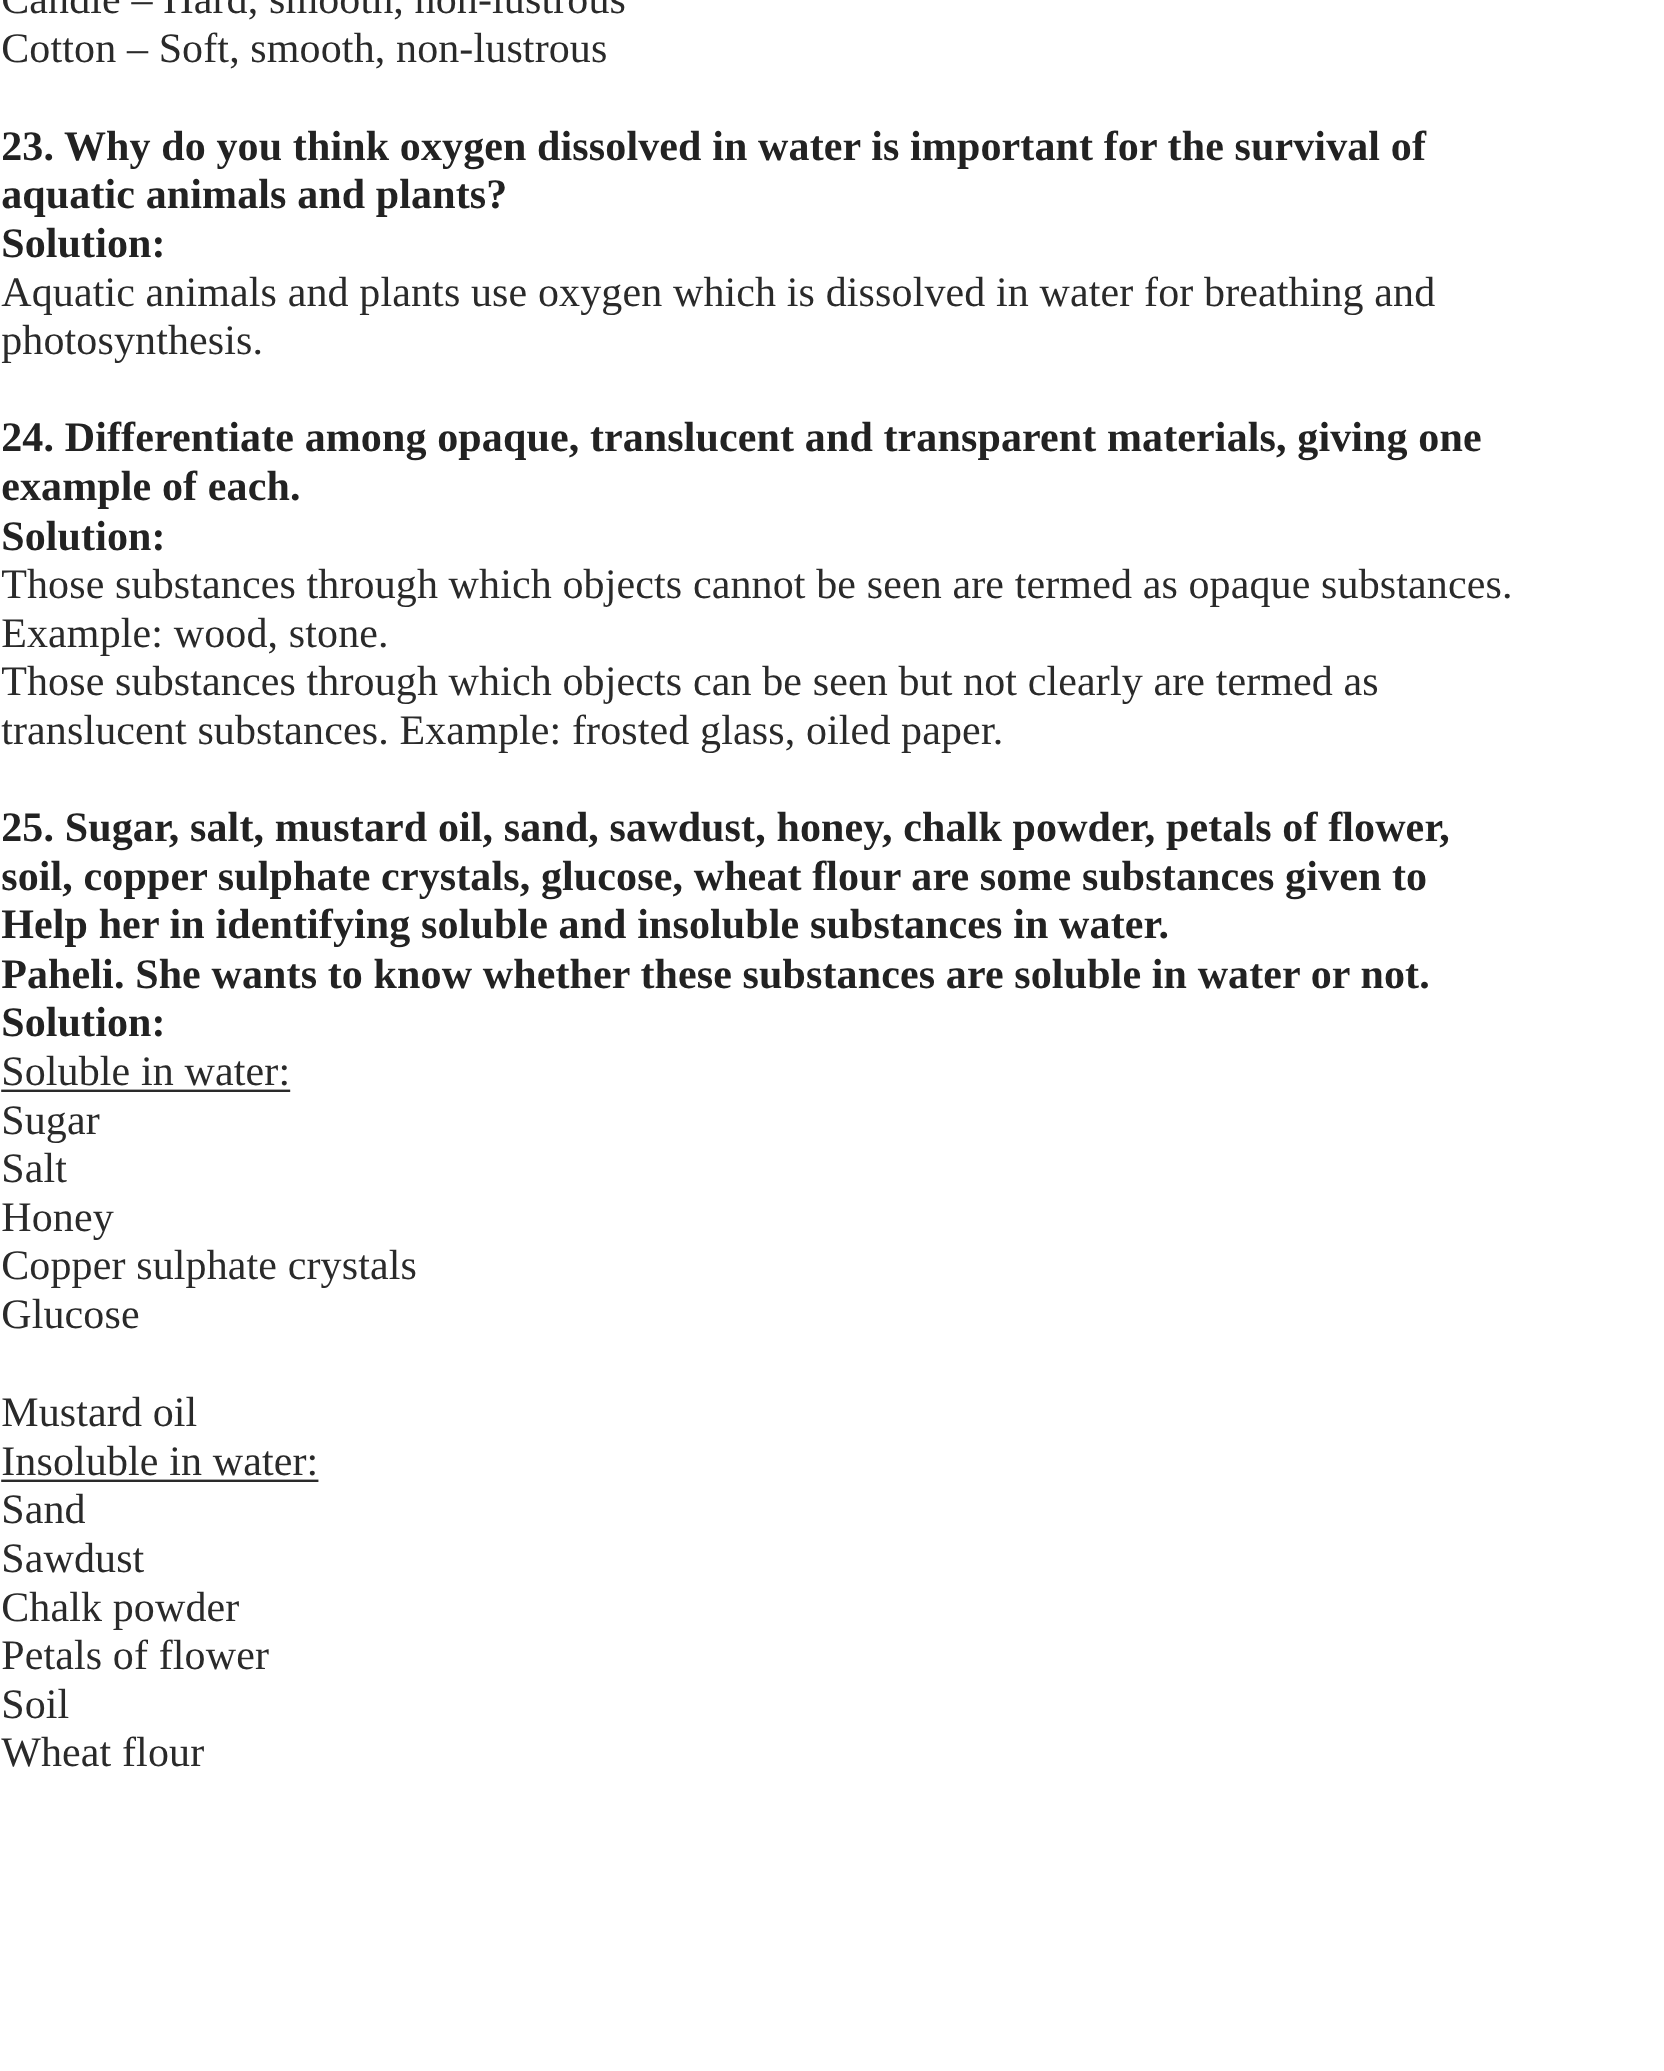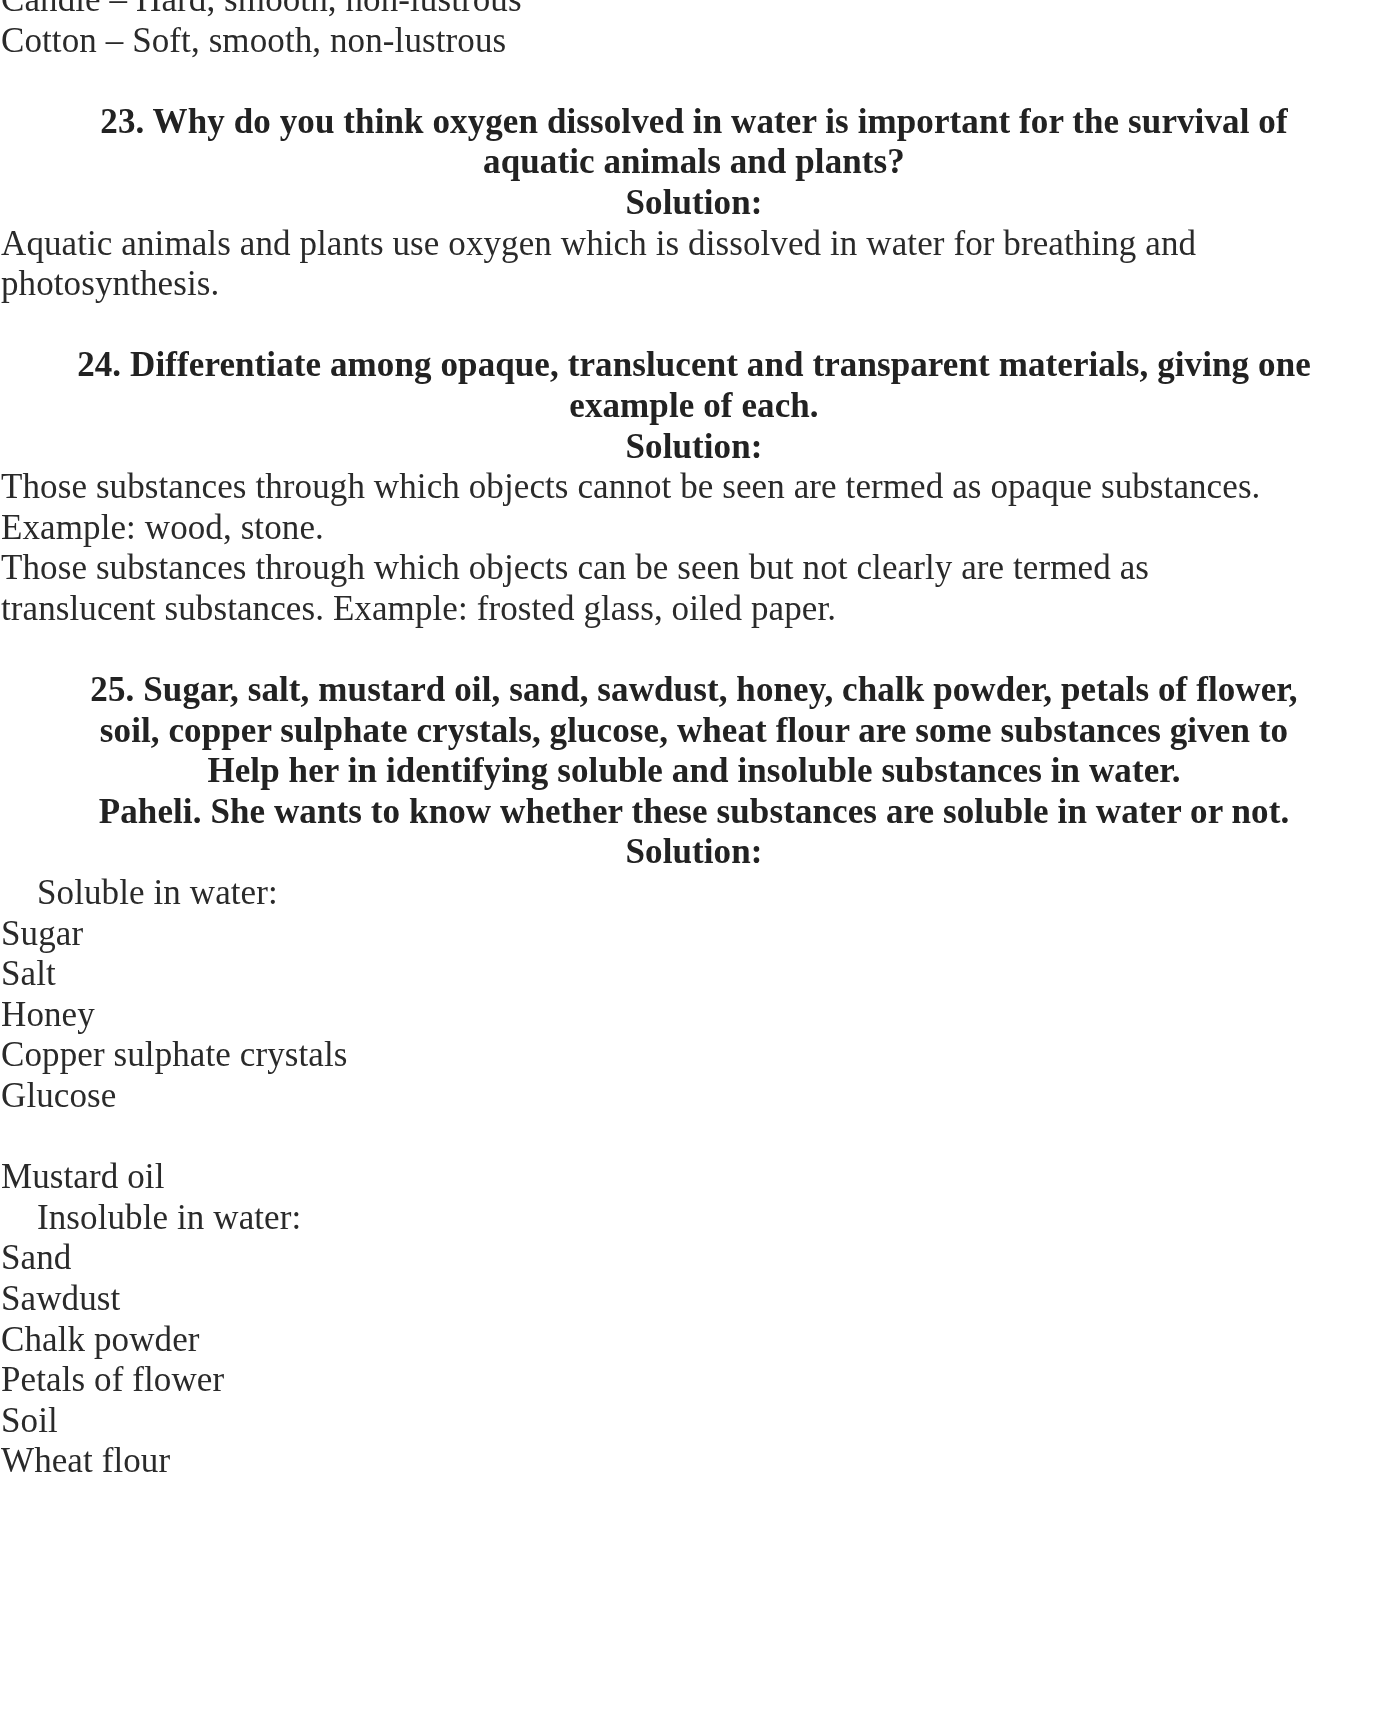--- a/index.html
+++ b/index.html
@@ -3,22 +3,22 @@
 <meta charset="utf-8">
 <style>
   html, body { margin: 0; padding: 0; background: #ffffff; }
   body {
     width: 1387px; height: 1726px; overflow: hidden; position: relative;
     font-family: "Liberation Serif", "DejaVu Serif", serif;
     color: #2a2a2a;
   }
   .page { position: absolute; left: 1px; top: -20px; width: 1386px; }
   .line { font-size: 35px; line-height: 40.6px; height: 40.6px; white-space: nowrap; letter-spacing: 0.1px; }
-  .bold { font-weight: bold; color: #222; text-align: center; }
-  .u { text-decoration-thickness: 2px; text-underline-offset: 4px; padding-left: 36px; }
+  .bold { font-weight: bold; color: #222; }
+  .u { text-decoration: underline; text-decoration-thickness: 2px; text-underline-offset: 4px; }
   .gap { height: 40.6px; }
 </style>
 </head>
 <body>
 
 <div class="page">
   <div class="line">Candle – Hard, smooth, non-lustrous</div>
   <div class="line">Cotton – Soft, smooth, non-lustrous</div>
   <div class="gap"></div>
 

